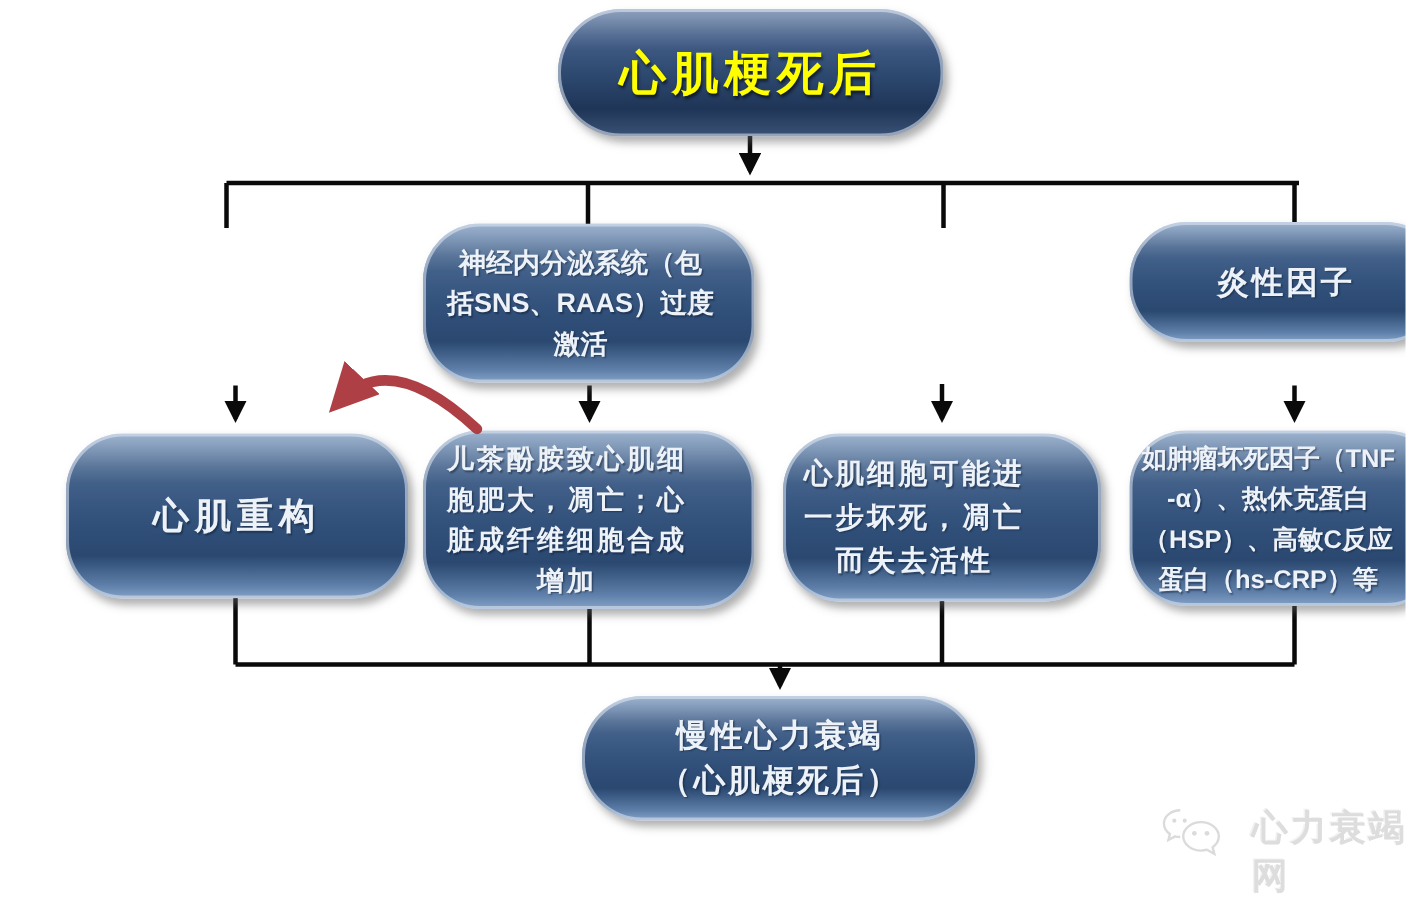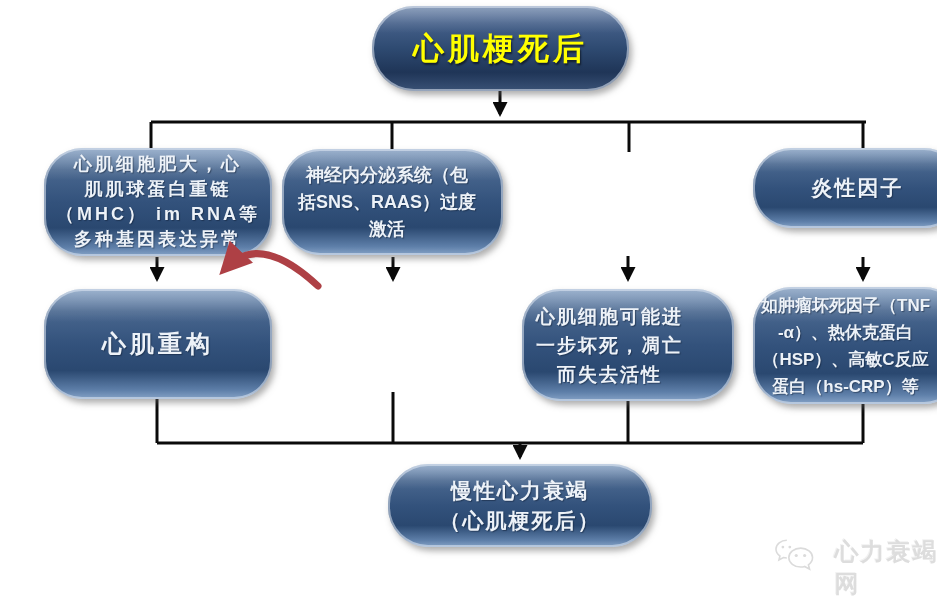--- a/index.html
+++ b/index.html
@@ -88,30 +88,30 @@
     <defs>
       <marker id="arrowRed" markerWidth="4.6" markerHeight="4.6" refX="3.2" refY="2.3" orient="auto" markerUnits="strokeWidth">
         <path d="M0,0 L4.6,2.3 L0,4.6 Z" fill="#AE4045"></path>
       </marker>
     </defs>
     <path d="M282,286 Q224,232 190,268" stroke="#AE4045" stroke-width="7" fill="none" stroke-linecap="round" marker-end="url(#arrowRed)"></path>
   </svg>
 
   <div class="node" id="node-title">心肌梗死后</div>
 
-  <div class="node" id="node-r1c1">心肌细胞肥大，心
-肌肌球蛋白重链
-（MHC） im RNA等
-多种基因表达异常</div>
   <div class="node leftalign" id="node-r1c2">神经内分泌系统（包
 括SNS、RAAS）过度
 激活</div>
   <div class="node" id="node-r1c4">炎性因子</div>
 
   <div class="node" id="node-r2c1">心肌重构</div>
+  <div class="node leftalign" id="node-r2c2">儿茶酚胺致心肌细
+胞肥大，凋亡；心
+脏成纤维细胞合成
+增加</div>
   <div class="node leftalign" id="node-r2c3">心肌细胞可能进
 一步坏死，凋亡
 而失去活性</div>
   <div class="node leftalign" id="node-r2c4">如肿瘤坏死因子（TNF
 -α）、热休克蛋白
 （HSP）、高敏C反应
 蛋白（hs-CRP）等</div>
 
   <div class="node" id="node-outcome">慢性心力衰竭
 （心肌梗死后）</div>

